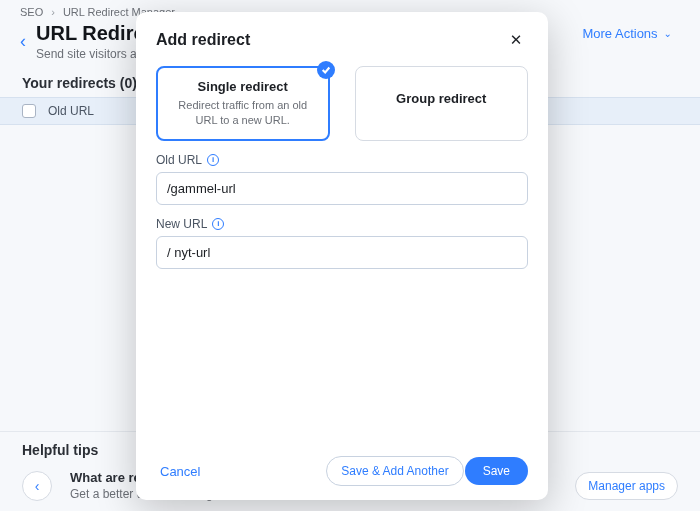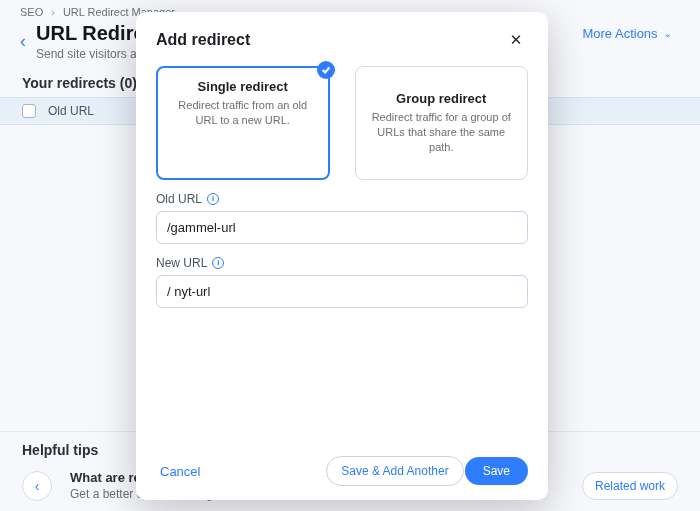--- a/index.html
+++ b/index.html
@@ -89,21 +89,21 @@
   <div class="tips-area">
     <div class="tips-title">Helpful tips</div>
     <div class="tips-row">
       <div class="tips-nav">
         <span>‹</span>
       </div>
       <div>
         <div class="tips-head">What are redirects?</div>
         <div class="tips-sub">Get a better understanding of how redirects work.</div>
       </div>
-      <div class="related-btn">Related work</div>
+      <div class="related-btn">Manager apps</div>
     </div>
   </div>
 
   <div class="modal">
     <div class="modal-header">
       <div class="modal-title">Add redirect</div>
       <div class="close-btn">
         <span>✕</span>
       </div>
     </div>
@@ -113,21 +113,20 @@
         <div class="check-badge">
           <svg viewBox="0 0 12 12">
               <polyline points="2,6 5,9 10,3"></polyline>
             </svg>
         </div>
         <div class="t-title">Single redirect</div>
         <div class="t-desc">Redirect traffic from an old URL to a new URL.</div>
       </div>
       <div class="type-card">
         <div class="t-title">Group redirect</div>
-        <div class="t-desc">Redirect traffic for a group of URLs that share the same path.</div>
       </div>
     </div>
 
 
     <div class="field-block">
       <div class="field-label-row">
         <span>Old URL</span>
         <span class="info-icon">i</span>
       </div>
       <input class="text-input" type="text" value="/gammel-url" style="">

